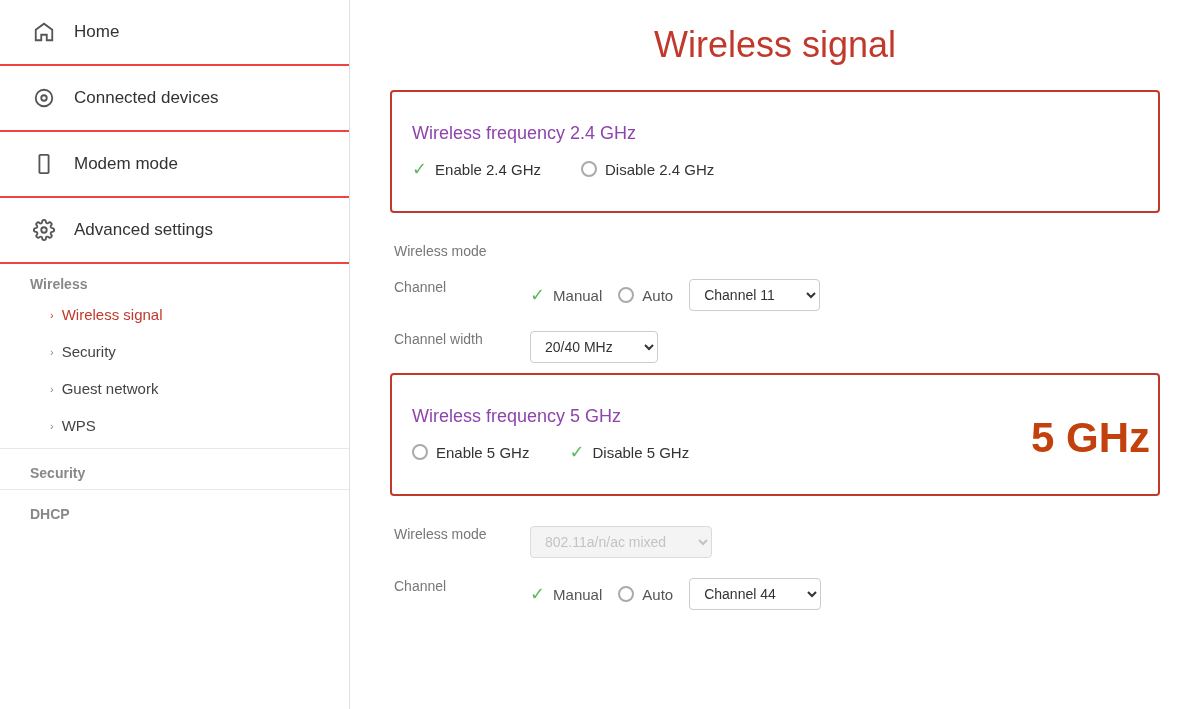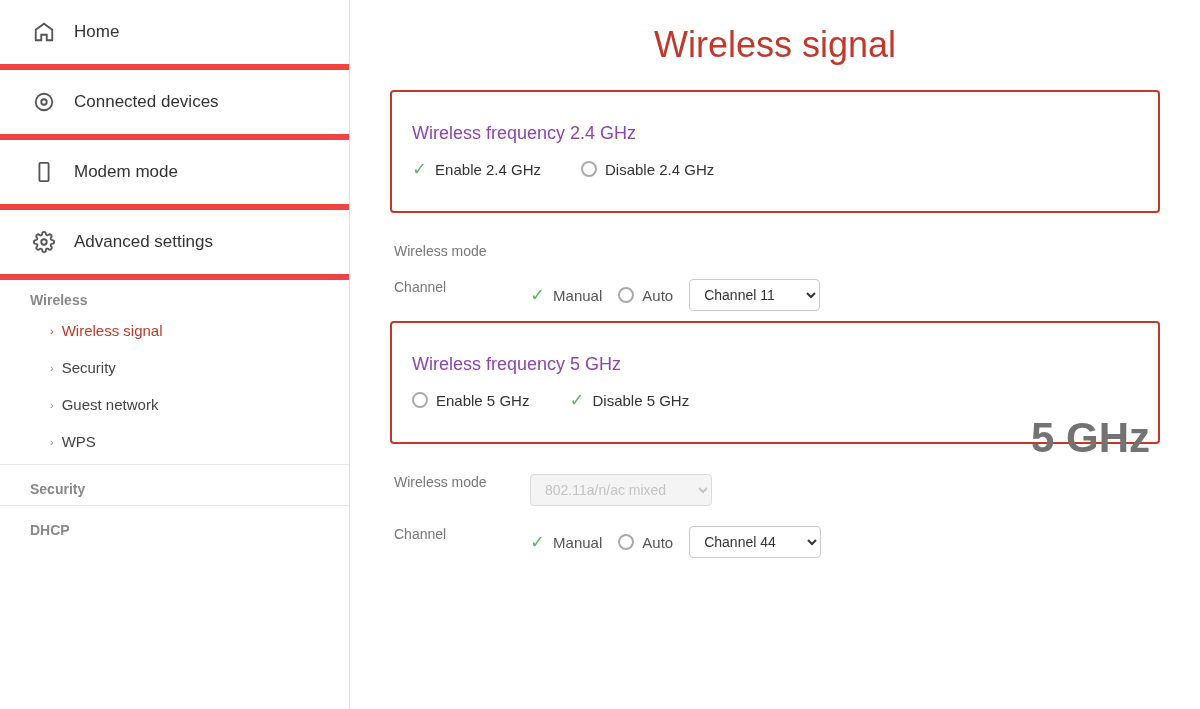--- a/index.html
+++ b/index.html
@@ -10,21 +10,21 @@
       width: 350px;
       min-width: 350px;
       border-right: 1px solid #e0e0e0;
       padding: 0;
       overflow-y: auto;
     }
     .sidebar-item {
       display: flex;
       align-items: center;
       padding: 18px 30px;
-      border-bottom: 6px solid #ef4444;
+      border-bottom: 2px solid #ef4444;
       cursor: pointer;
       font-size: 17px;
       color: #333;
     }
     .sidebar-icon {
       width: 28px;
       height: 28px;
       margin-right: 16px;
       flex-shrink: 0;
       display: flex;
@@ -156,21 +156,21 @@
       font-size: 42px;
       font-weight: bold;
       color: #c0392b;
     }
     .annotation-5 {
       position: absolute;
       right: 10px;
       top: 390px;
       font-size: 42px;
       font-weight: bold;
-      color: #737373;
+      color: #c2410c;
     }
 
     .relative-wrapper {
       position: relative;
     }
   </style>
 </head>
 <body>
 
 <div class="sidebar">
@@ -271,20 +271,26 @@
           </div>
           <div class="radio-option">
             <span class="radio-circle"></span>
             <span>Auto</span>
           </div>
           <select>
             <option>Channel 11</option>
           </select>
         </div>
       </div>
+      <div class="setting-row">
+        <span class="setting-label">Channel width</span>
+        <select>
+          <option>20/40 MHz</option>
+        </select>
+      </div>
     </div>
 
     <div class="annotation-5">5 GHz</div>
 
     <div class="freq-box">
       <div class="freq-title">Wireless frequency 5 GHz</div>
       <div class="radio-row">
         <div class="radio-option">
           <span class="radio-circle"></span>
           <span>Enable 5 GHz</span>

